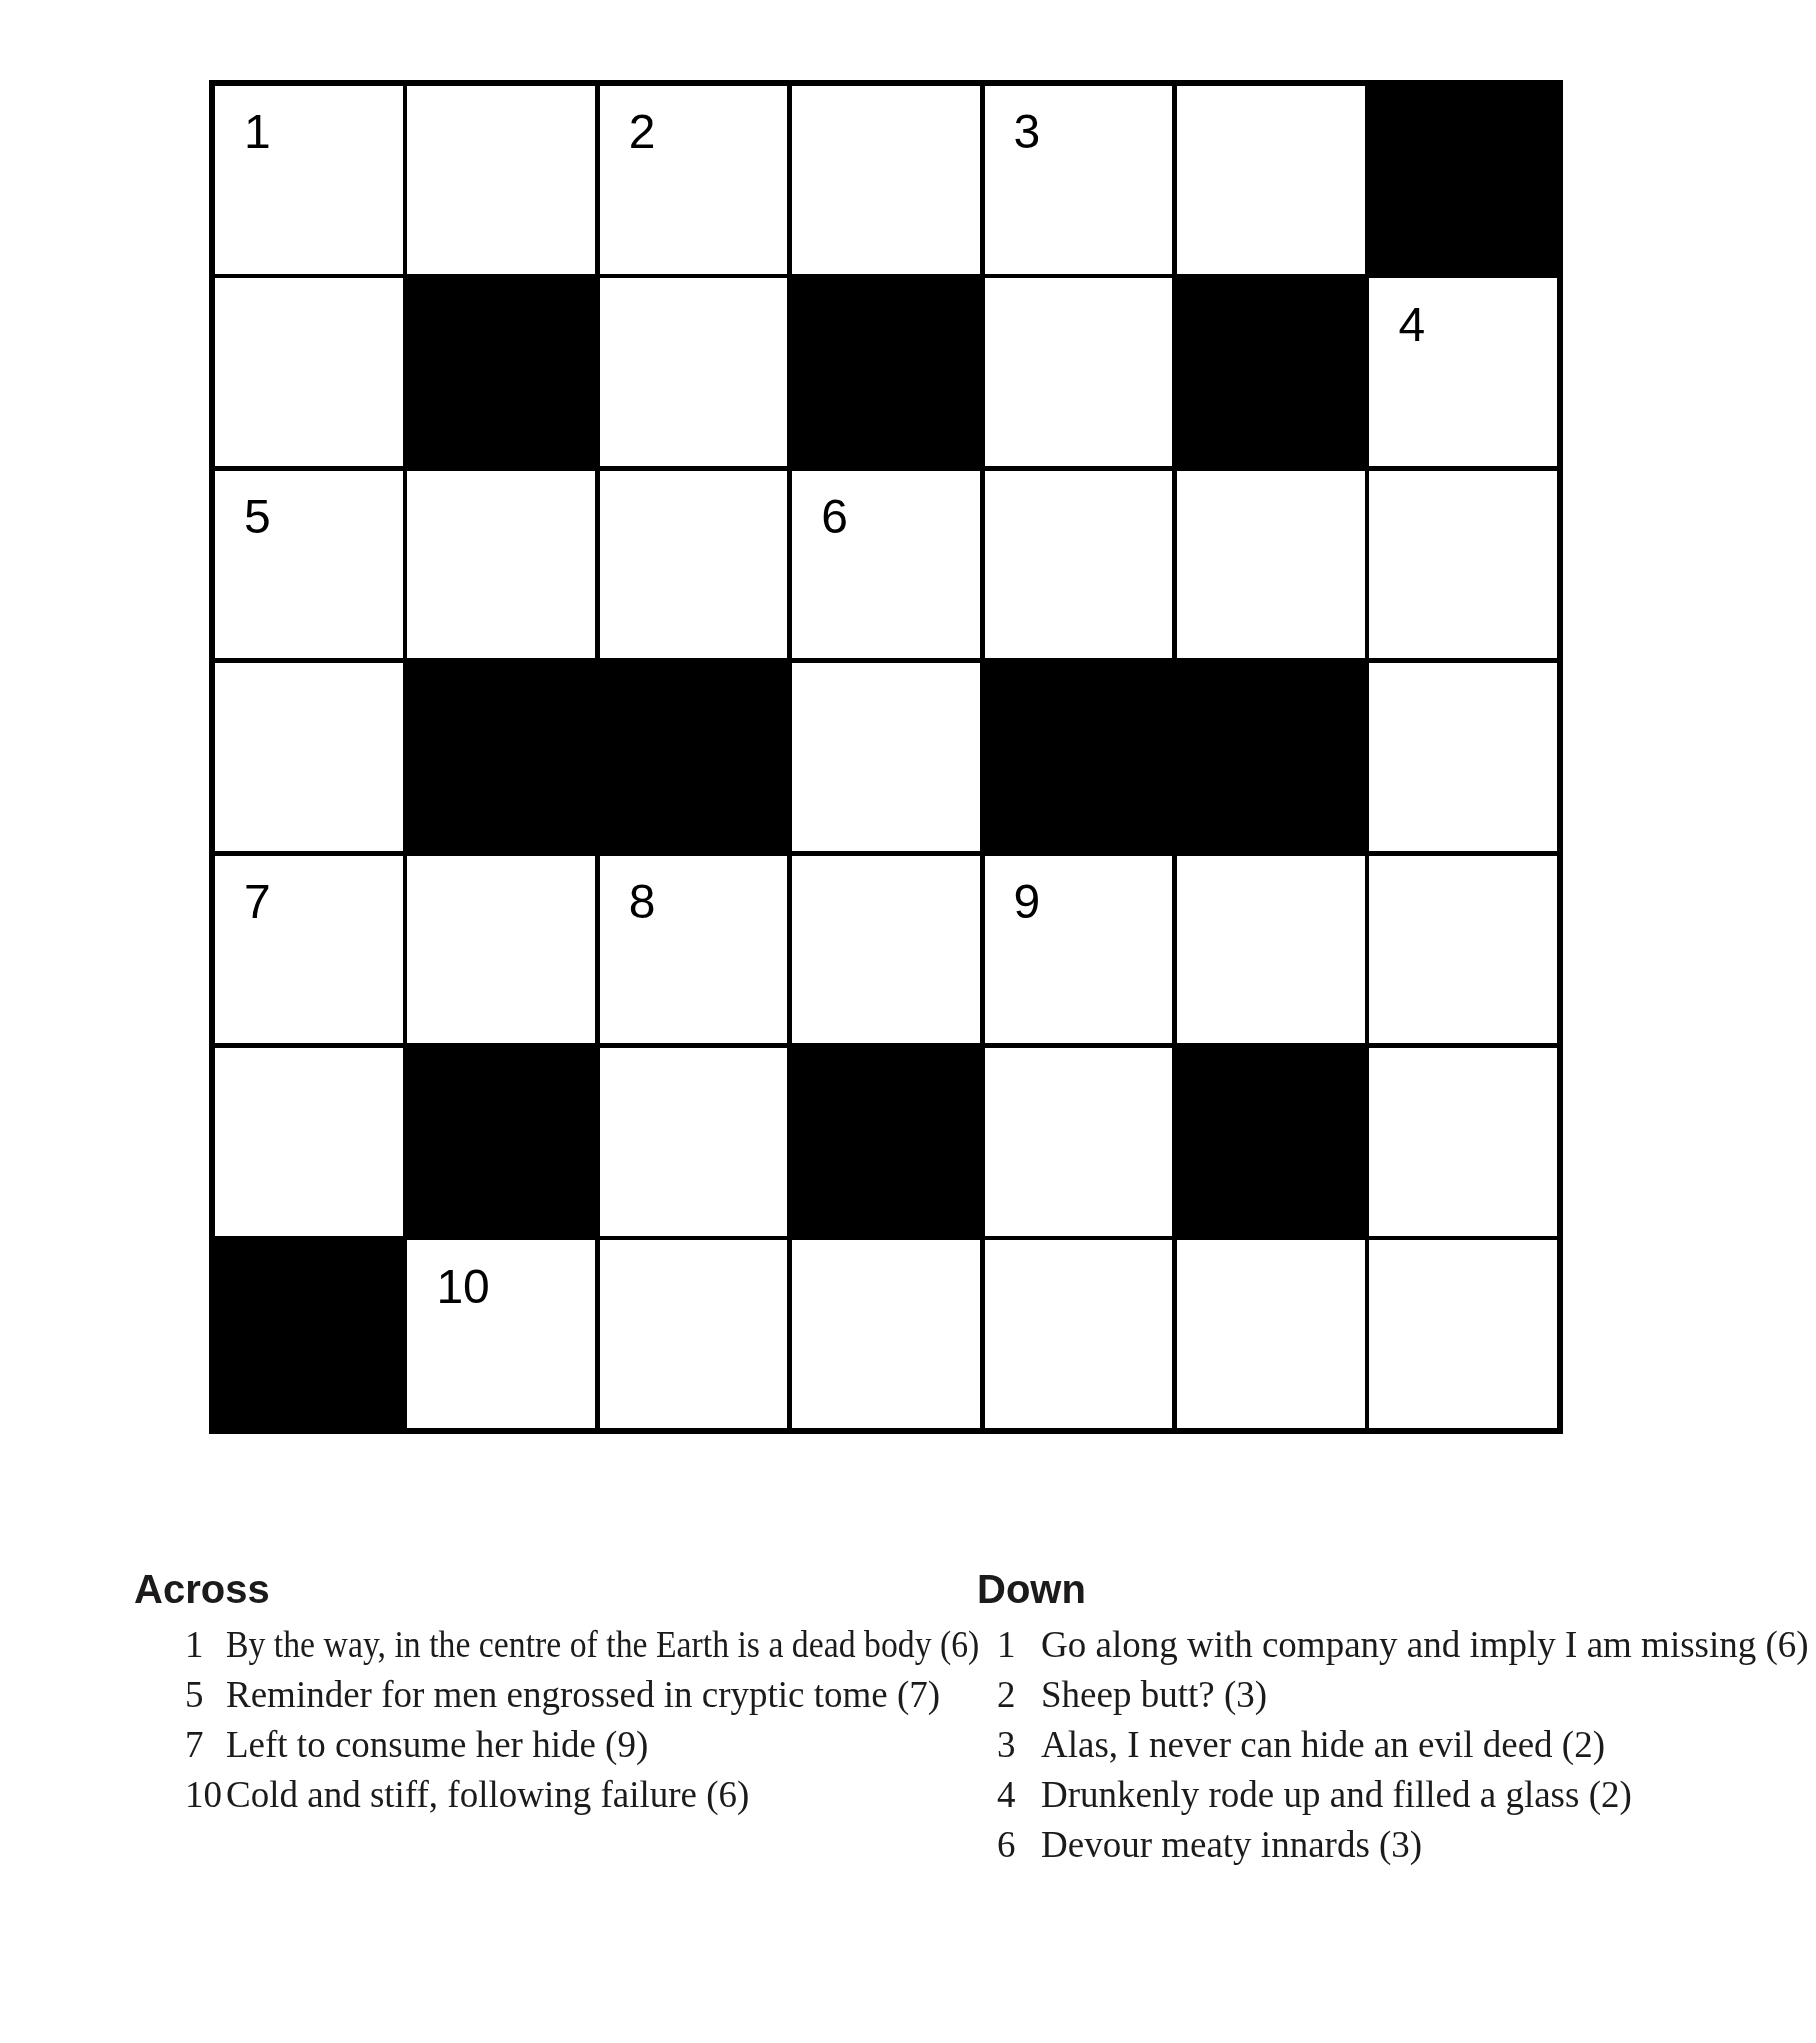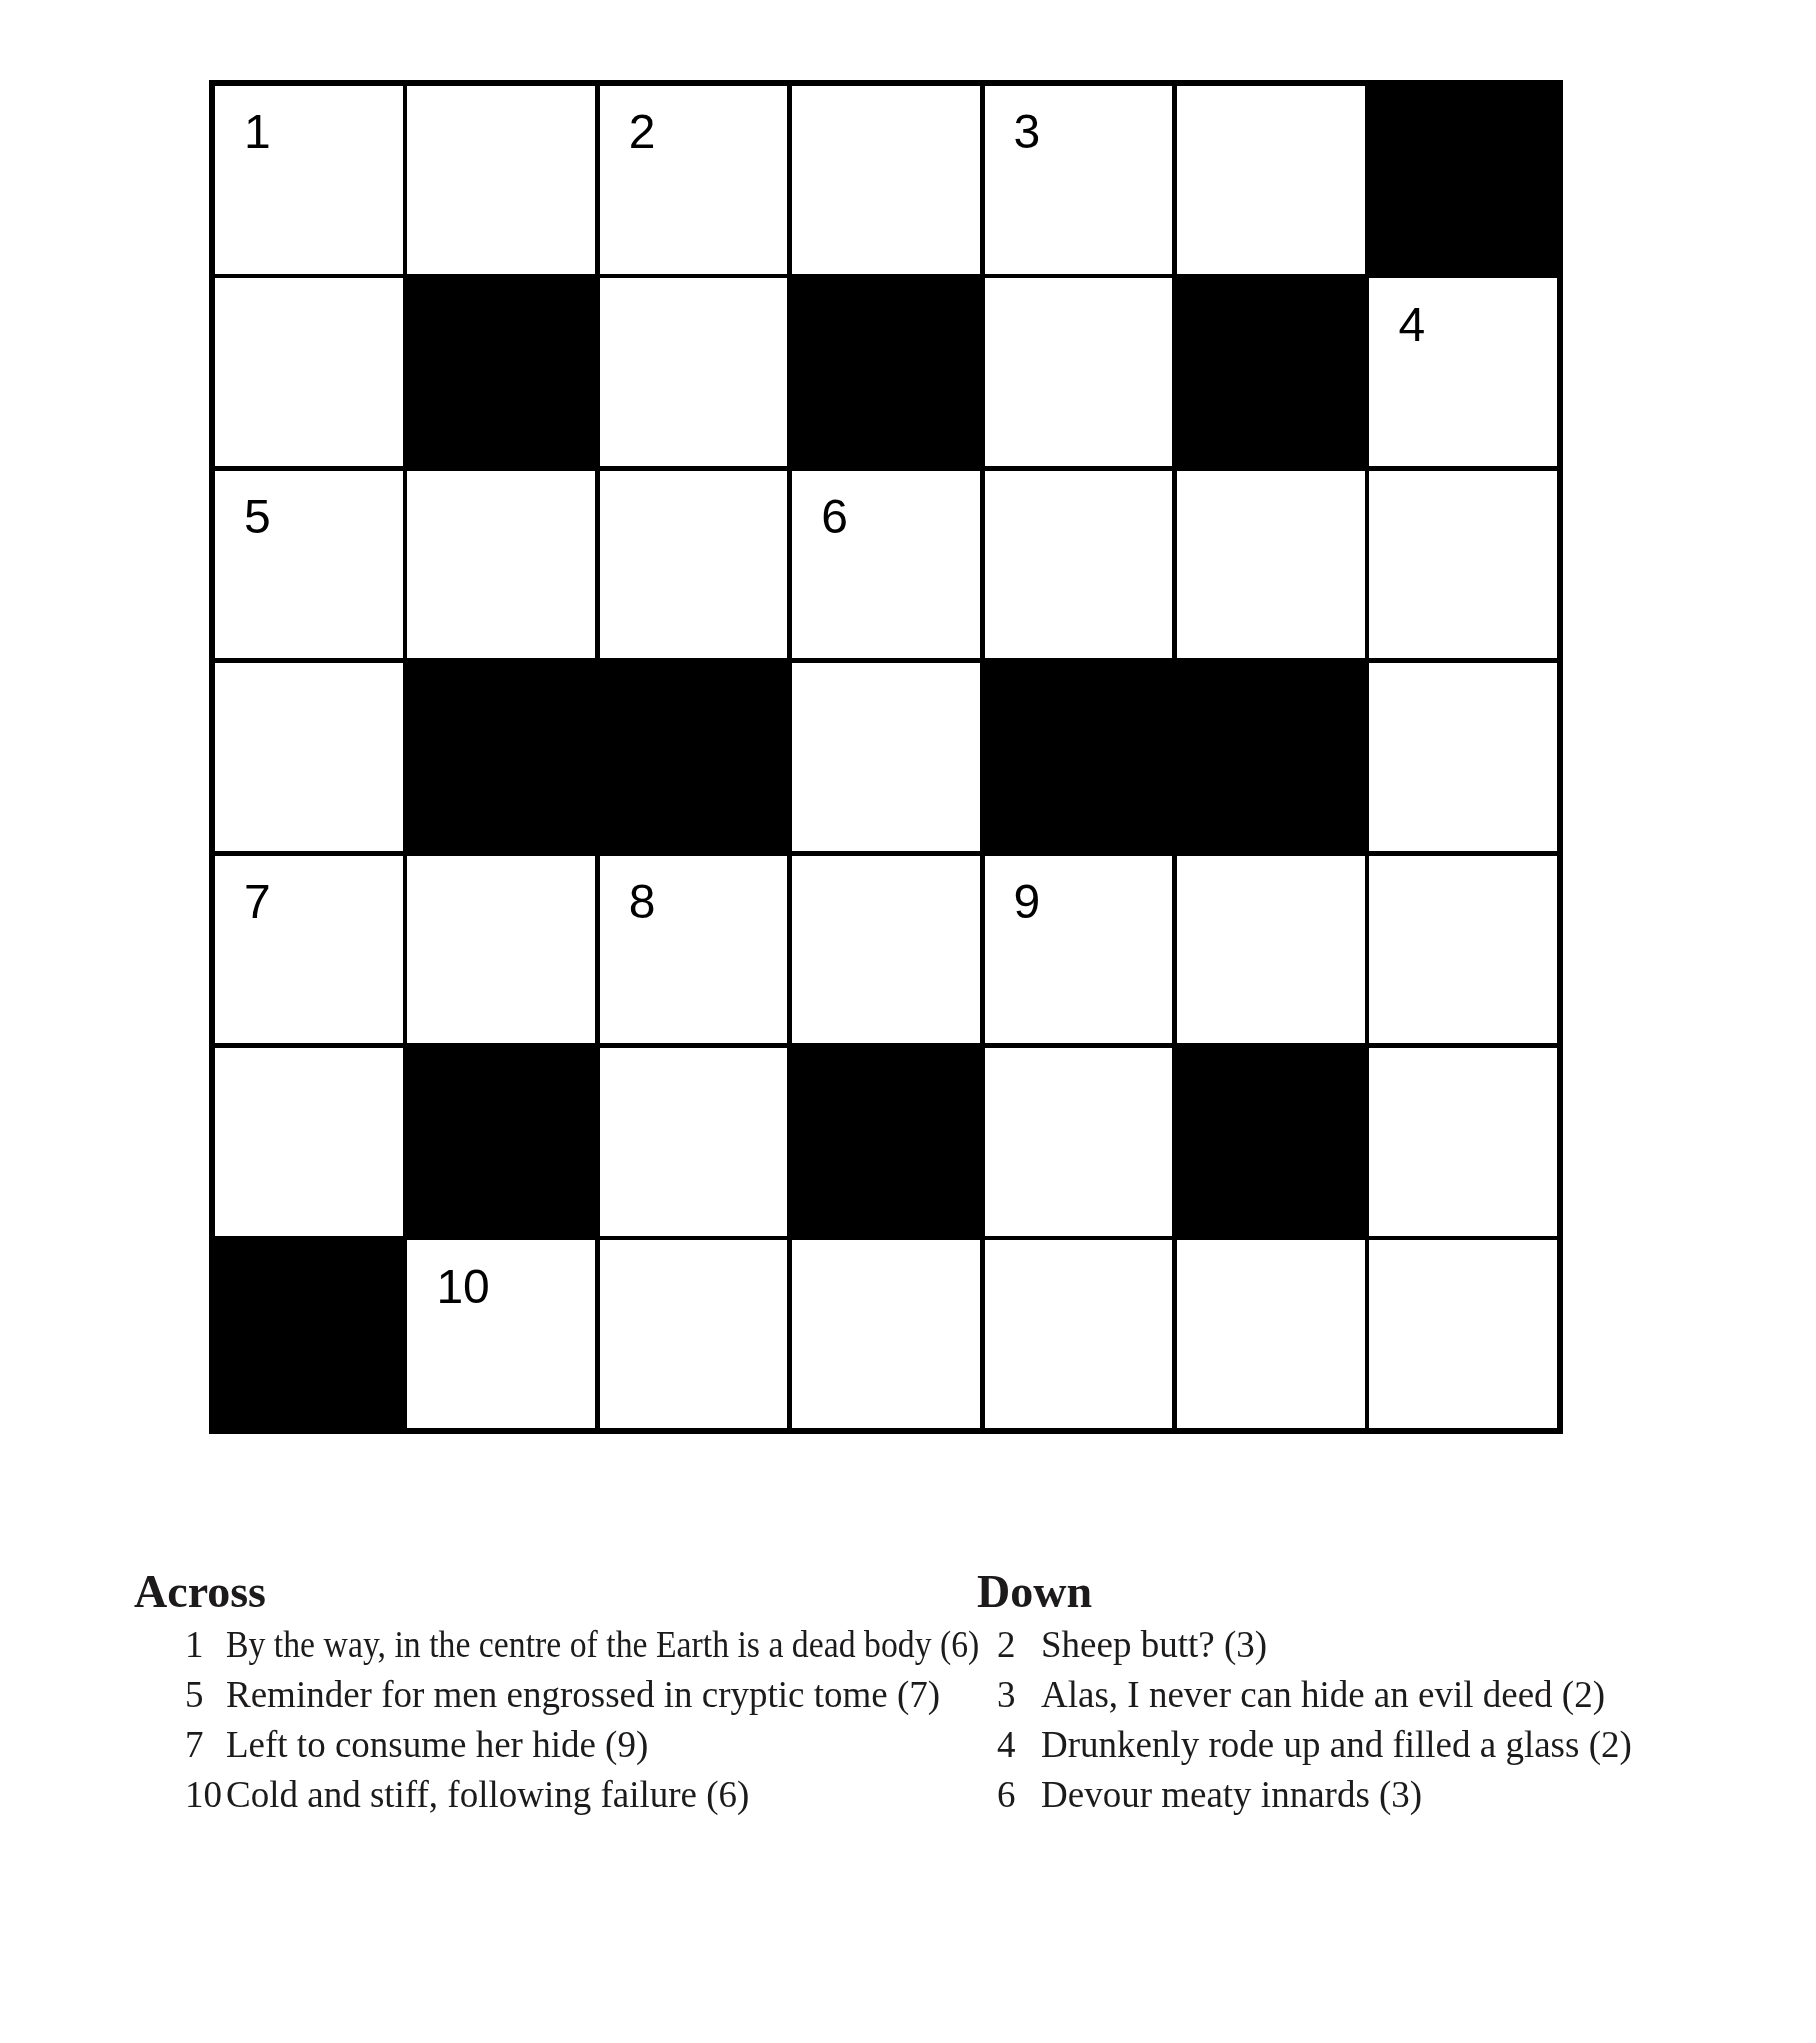--- a/index.html
+++ b/index.html
@@ -37,23 +37,23 @@
     display:block;
     padding:22.3px 0 0 29px;
     font-family:"Liberation Sans", sans-serif;
     font-size:48px;
     line-height:1;
     color:var(--ink);
   }
   
   .clue-heading{
     position:absolute;
-    font-family:Liberation Serif, serif;
+    font-family:Liberation Sans, sans-serif;
     font-weight:700;
-    font-size:46px;
+    font-size:40px;
     line-height:1;
     color:var(--text);
     letter-spacing:0px;
     white-space:nowrap;
   }
   #across-heading{left:134px; top:1569px;}
   #down-heading{left:977px; top:1569px;}
   .clue-list{
     position:absolute;
     top:1620px;
@@ -163,18 +163,19 @@
 <div class="clue-list" id="across-list">
     <div class="clue"><span class="clue-num">1</span><span class="clue-text" style="transform: scaleX(0.912366);">By the way, in the centre of the Earth is a dead body (6)</span></div>
     <div class="clue"><span class="clue-num">5</span><span class="clue-text">Reminder for men engrossed in cryptic tome (7)</span></div>
     <div class="clue"><span class="clue-num">7</span><span class="clue-text">Left to consume her hide (9)</span></div>
     <div class="clue"><span class="clue-num">10</span><span class="clue-text">Cold and stiff, following failure (6)</span></div>
   </div>
 
 <h2 class="clue-heading" id="down-heading">Down</h2>
 
 <div class="clue-list" id="down-list">
+    <div class="clue"><span class="clue-num">1</span><span class="clue-text">Go along with company and imply I am missing (6)</span></div>
     <div class="clue"><span class="clue-num">2</span><span class="clue-text">Sheep butt? (3)</span></div>
     <div class="clue"><span class="clue-num">3</span><span class="clue-text">Alas, I never can hide an evil deed (2)</span></div>
     <div class="clue"><span class="clue-num">4</span><span class="clue-text">Drunkenly rode up and filled a glass (2)</span></div>
     <div class="clue"><span class="clue-num">6</span><span class="clue-text">Devour meaty innards (3)</span></div>
   </div>
 
 
 </body></html>

